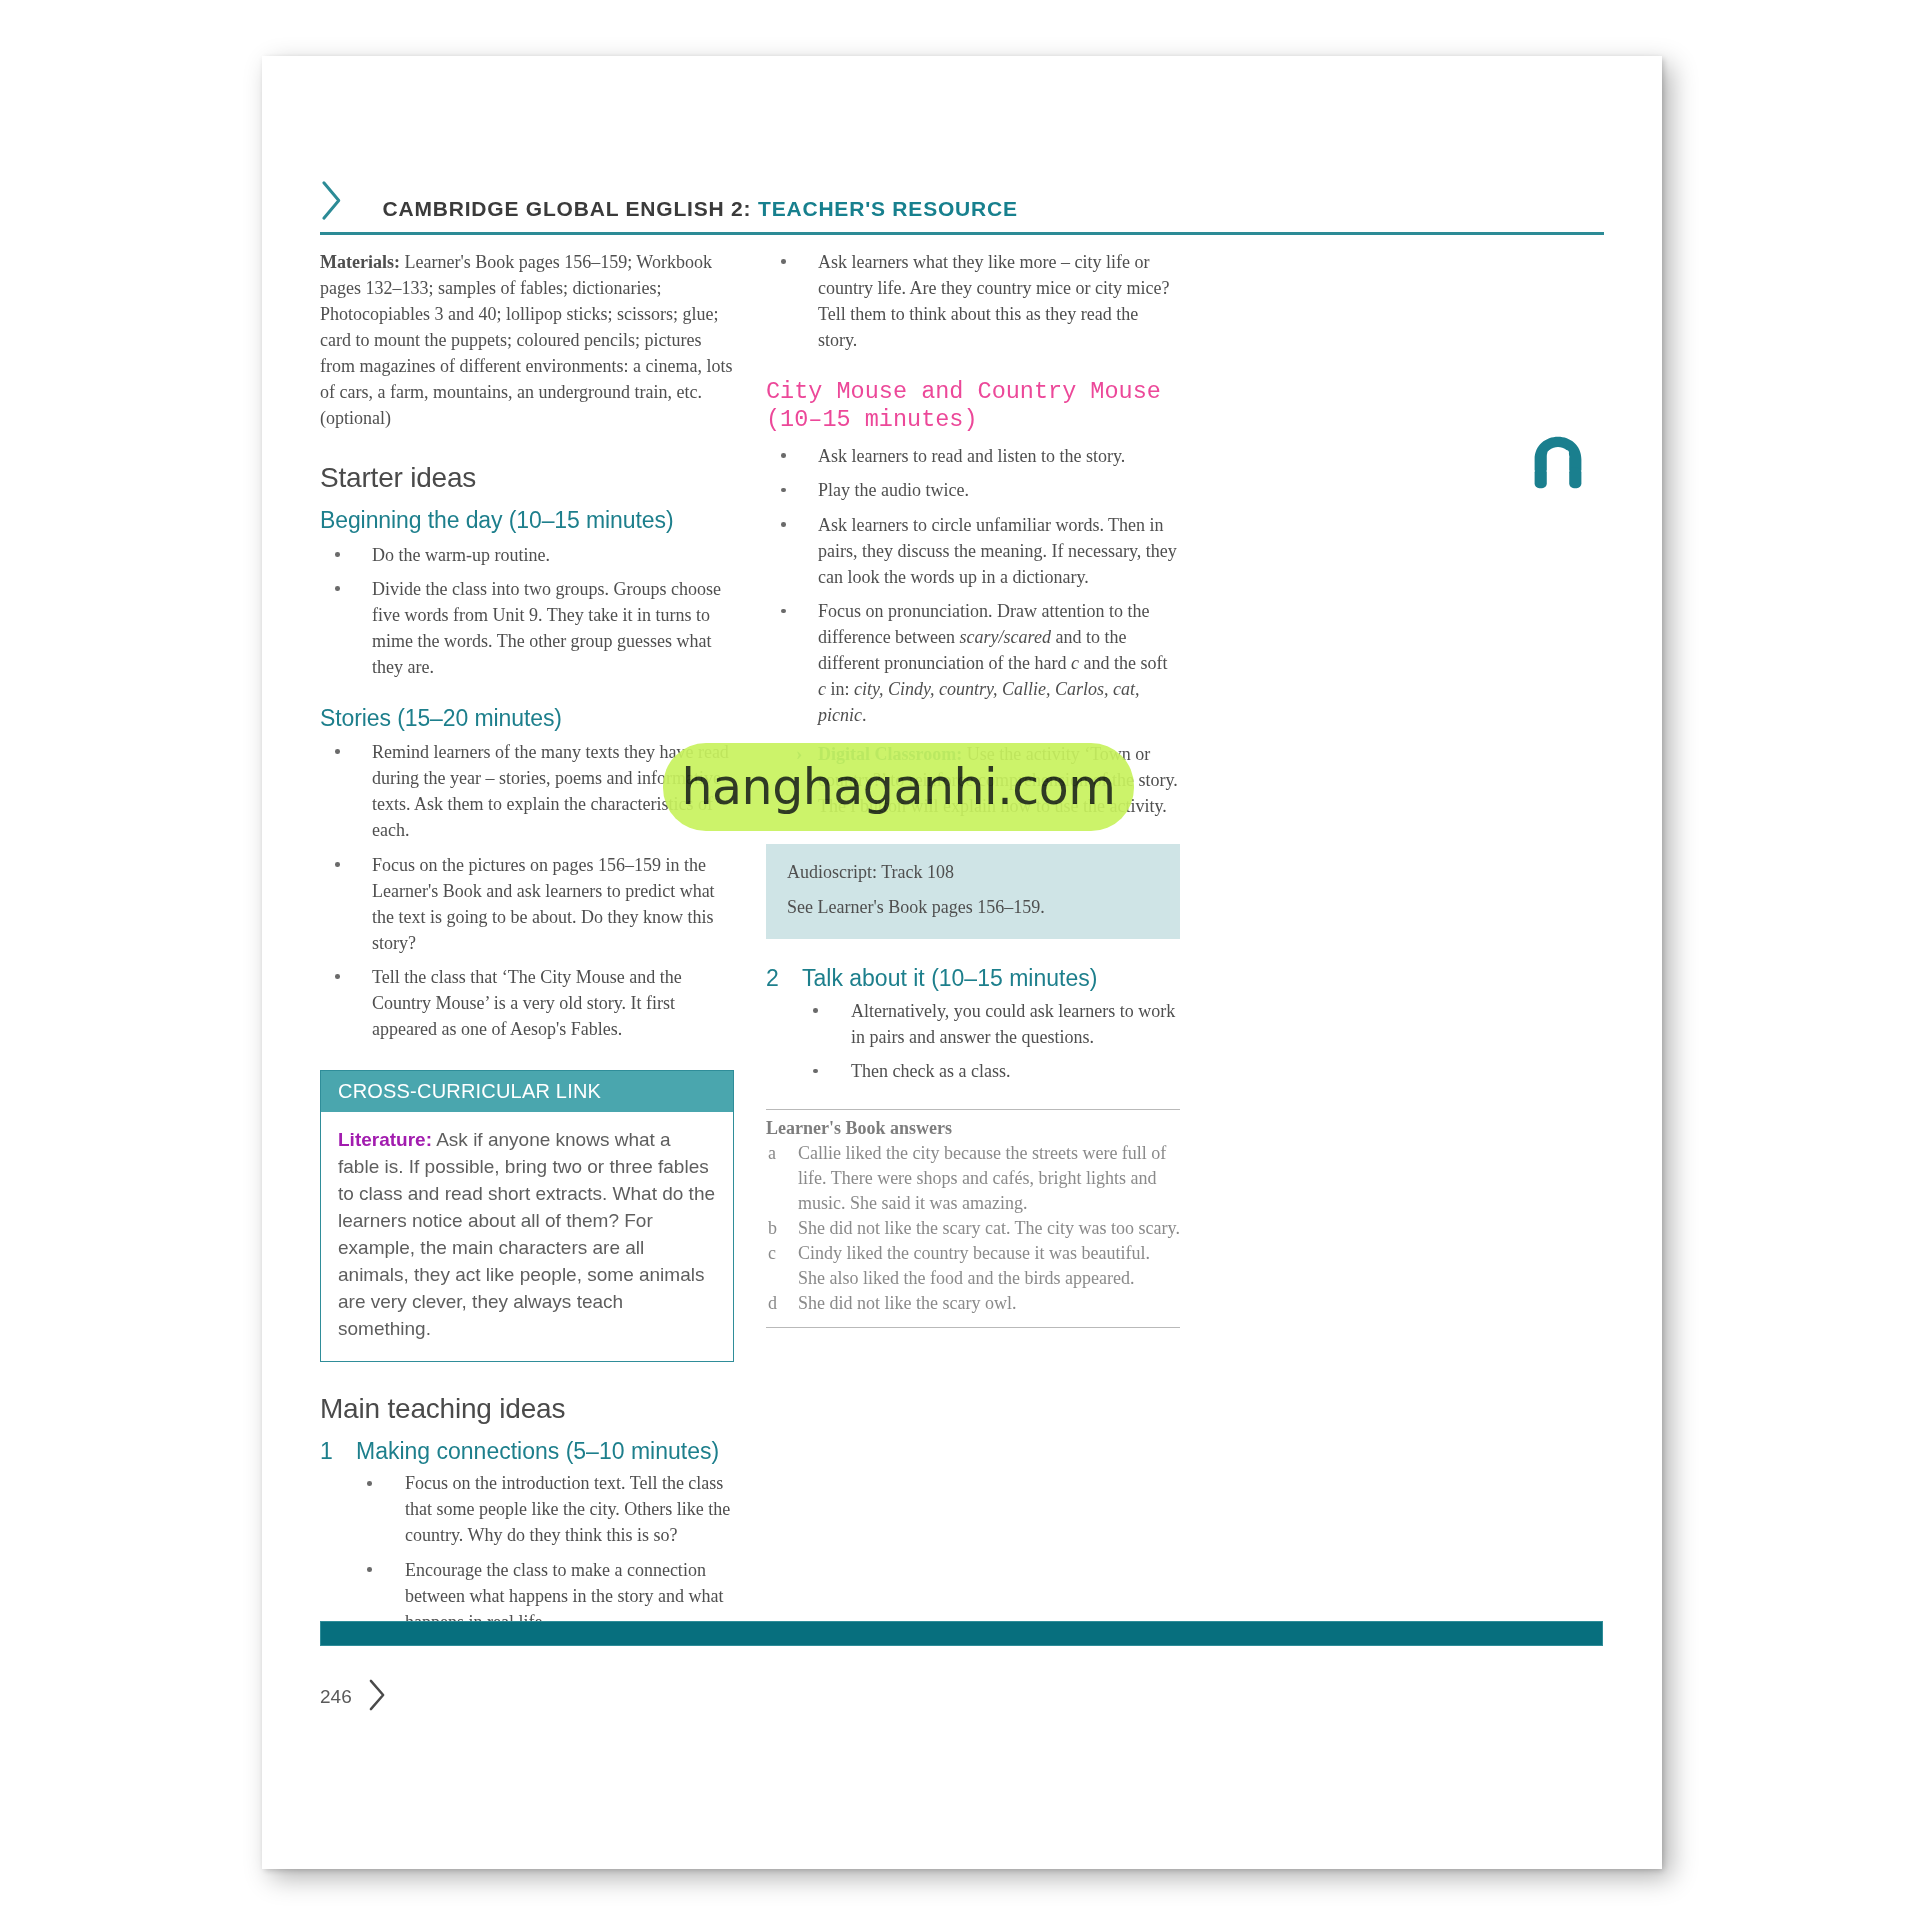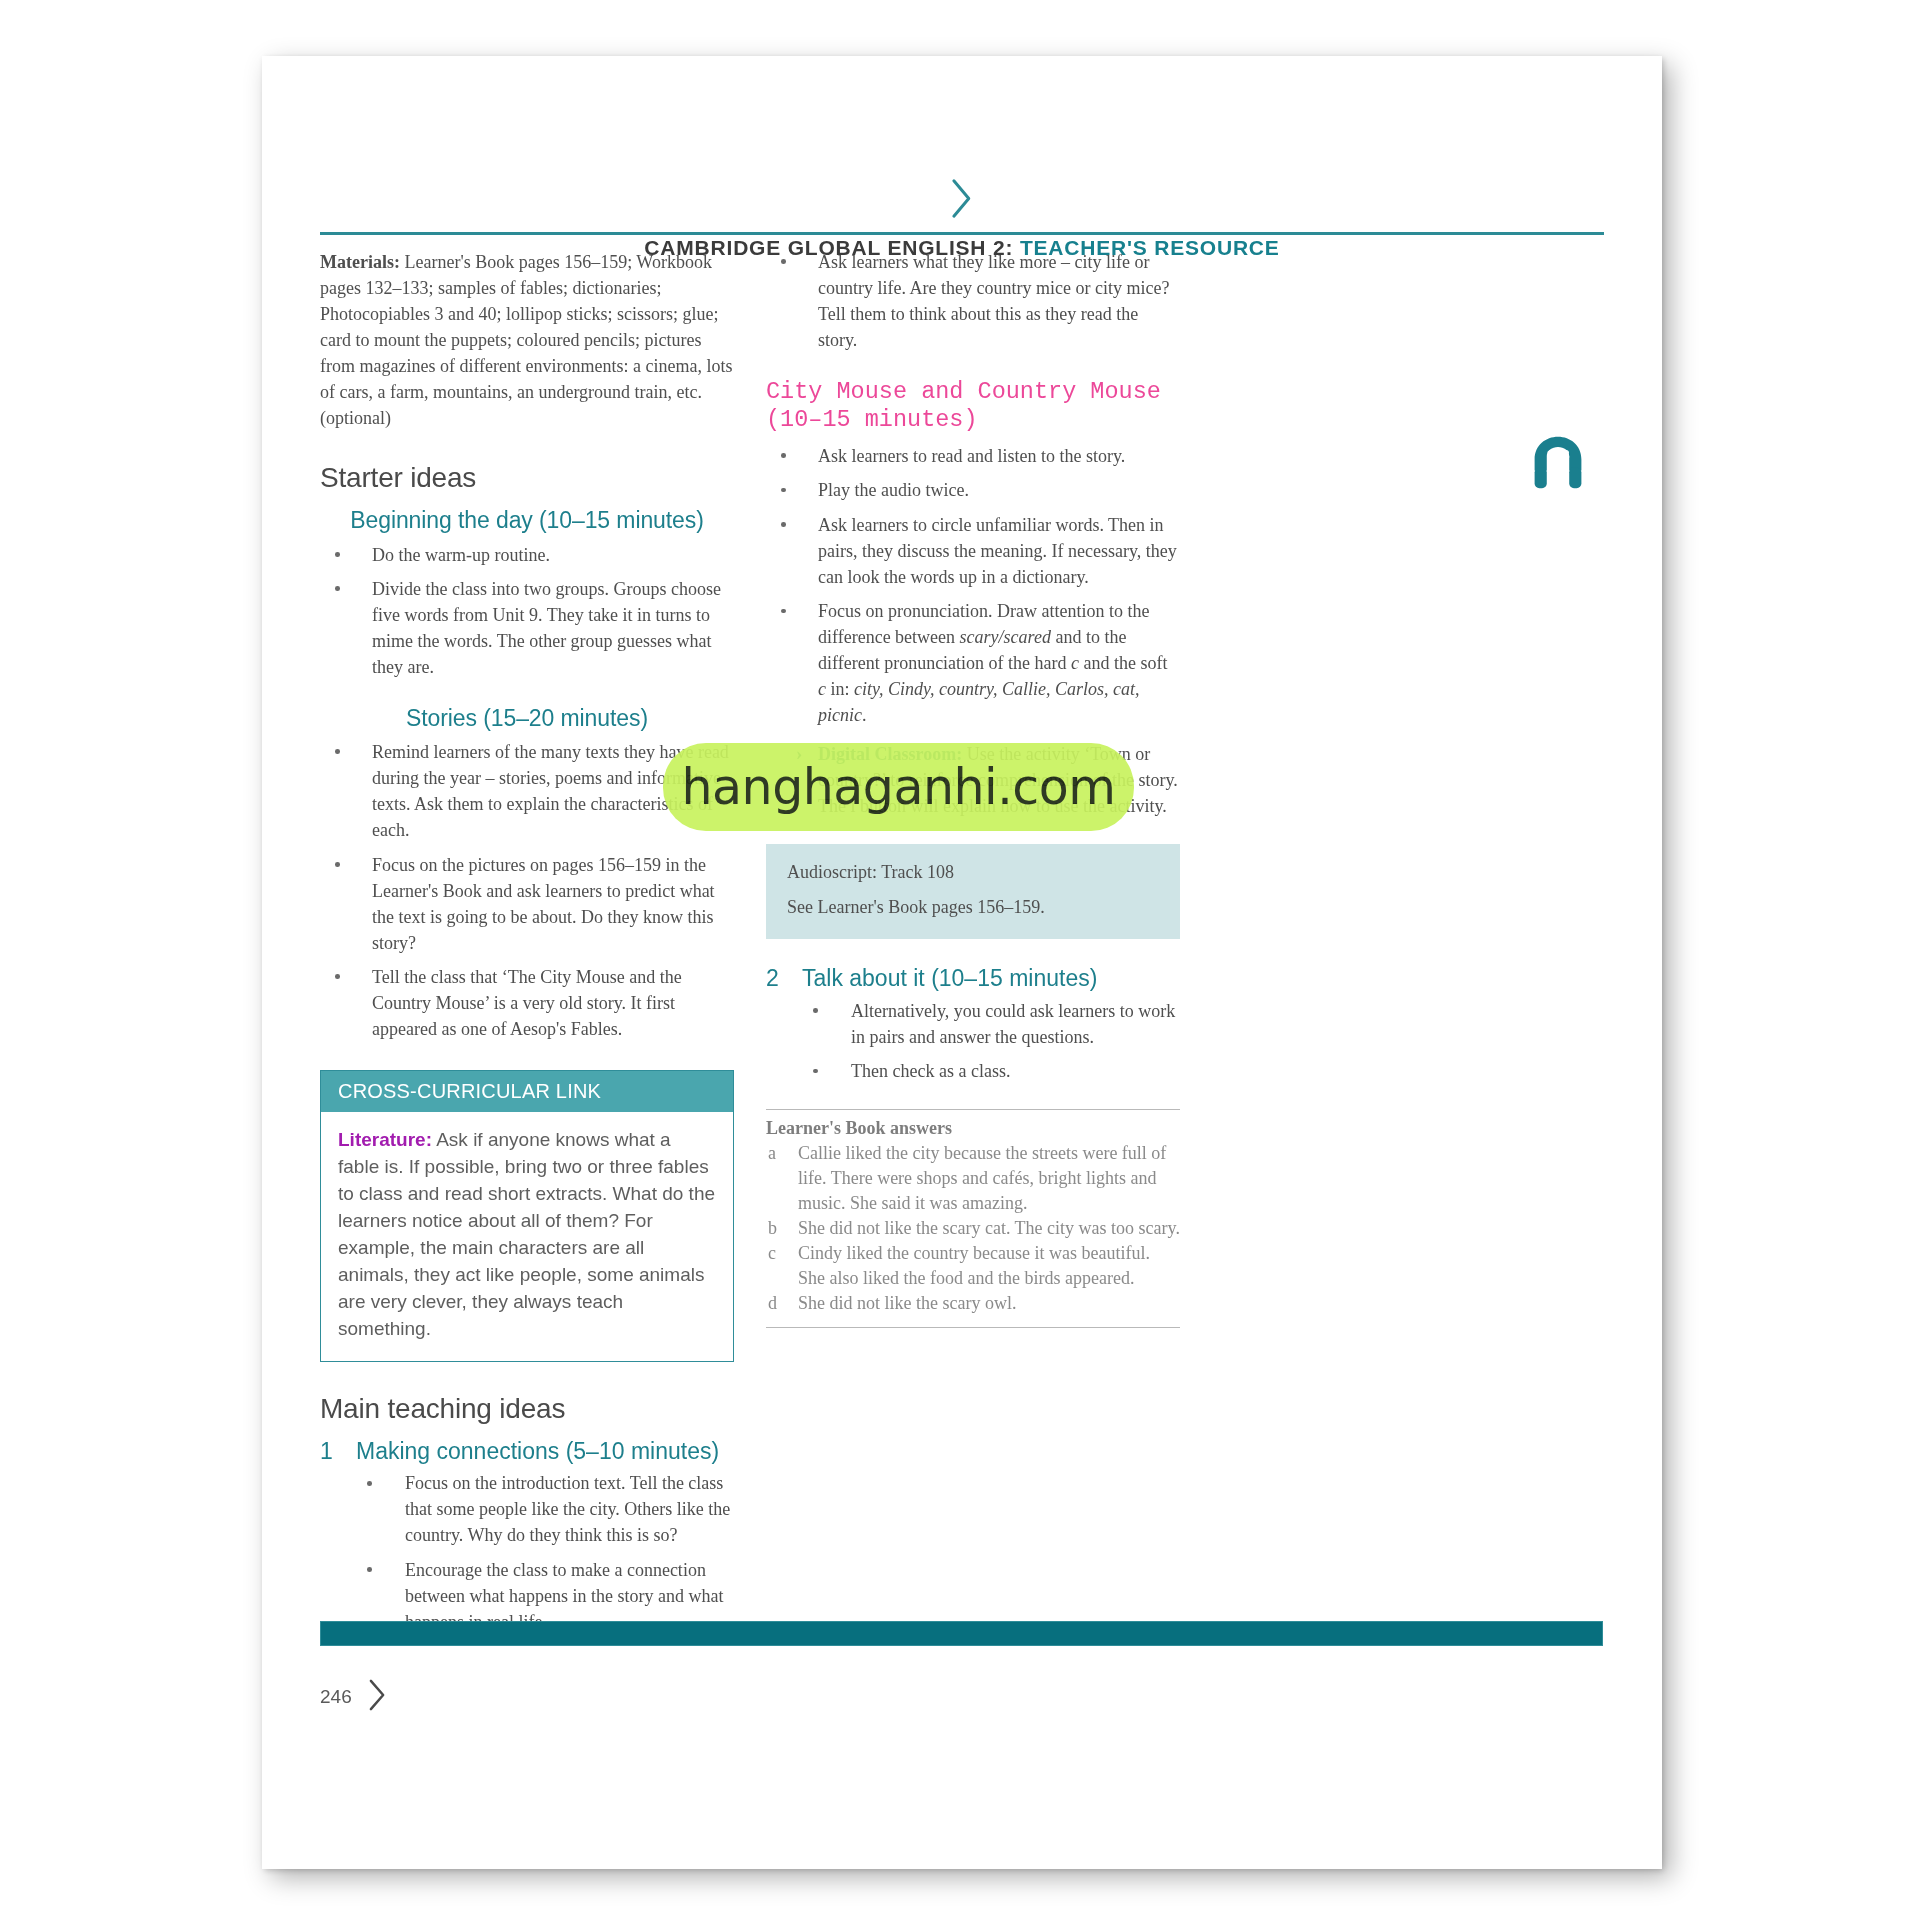--- a/index.html
+++ b/index.html
@@ -27,23 +27,22 @@
     position:absolute;
     left:0;top:0;right:0;bottom:0;
   }
 
   
   .header{
     position:absolute;
     left:58px; top:122px; right:58px;
   }
   .header-row{
-    display:flex;align-items:center;gap:17px;
+    display:flex;align-items:flex-end;gap:38px;
     height:43px;
-    flex-direction:column;
   }
   .chev{
     width:24.5px;height:41px;flex:0 0 auto;
     position:relative;
   }
   .chev svg{display:block;}
   .header-title{
     font-size:21px;
     letter-spacing:0.8px;
     font-weight:bold;
@@ -85,21 +84,20 @@
     margin:31px 0 13px 0;
     letter-spacing:-0.2px;
   }
   h3.sub{
     font-family:"Liberation Sans", sans-serif;
     font-weight:normal;
     font-size:23px;
     color:#1d7f8c;
     margin:0 0 7.5px 0;
     letter-spacing:-0.1px;
-    text-align:center;
   }
   h3.sub.tight{margin-top:24.5px;}
   h3.story{
     font-family:Liberation Mono, monospace;
     font-weight:normal;
     font-size:23.5px;
     color:#ec4899;
     margin:0 0 9.4px 0;
     line-height:28px;
   }

